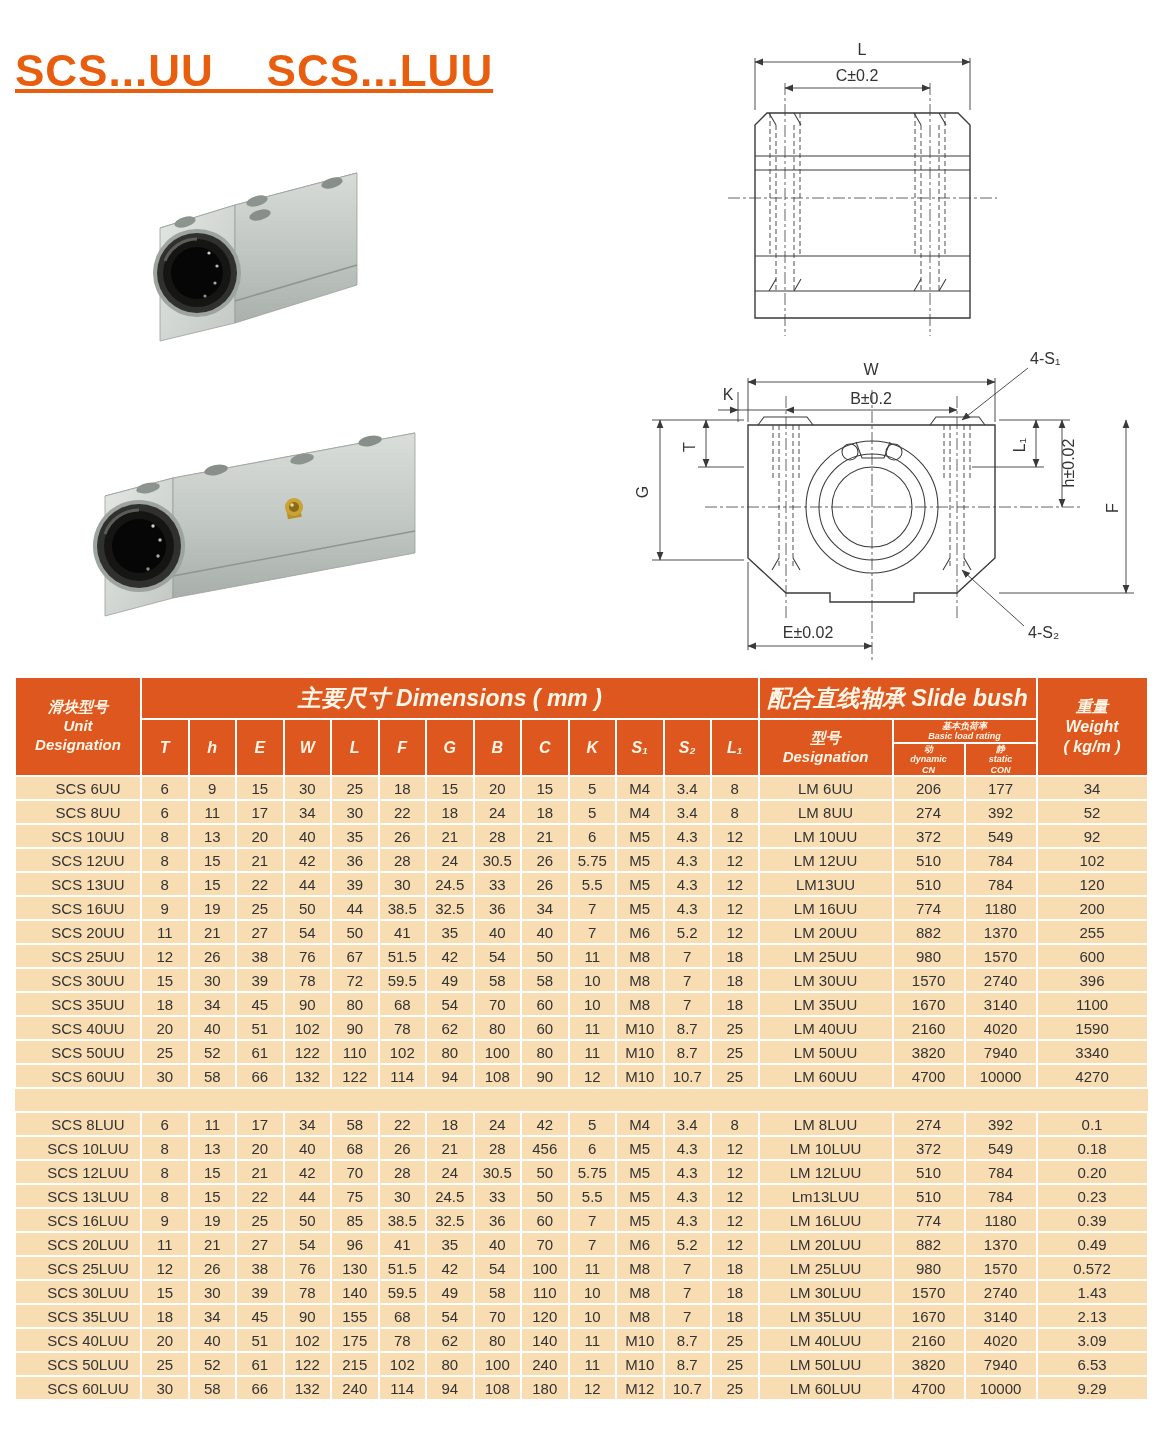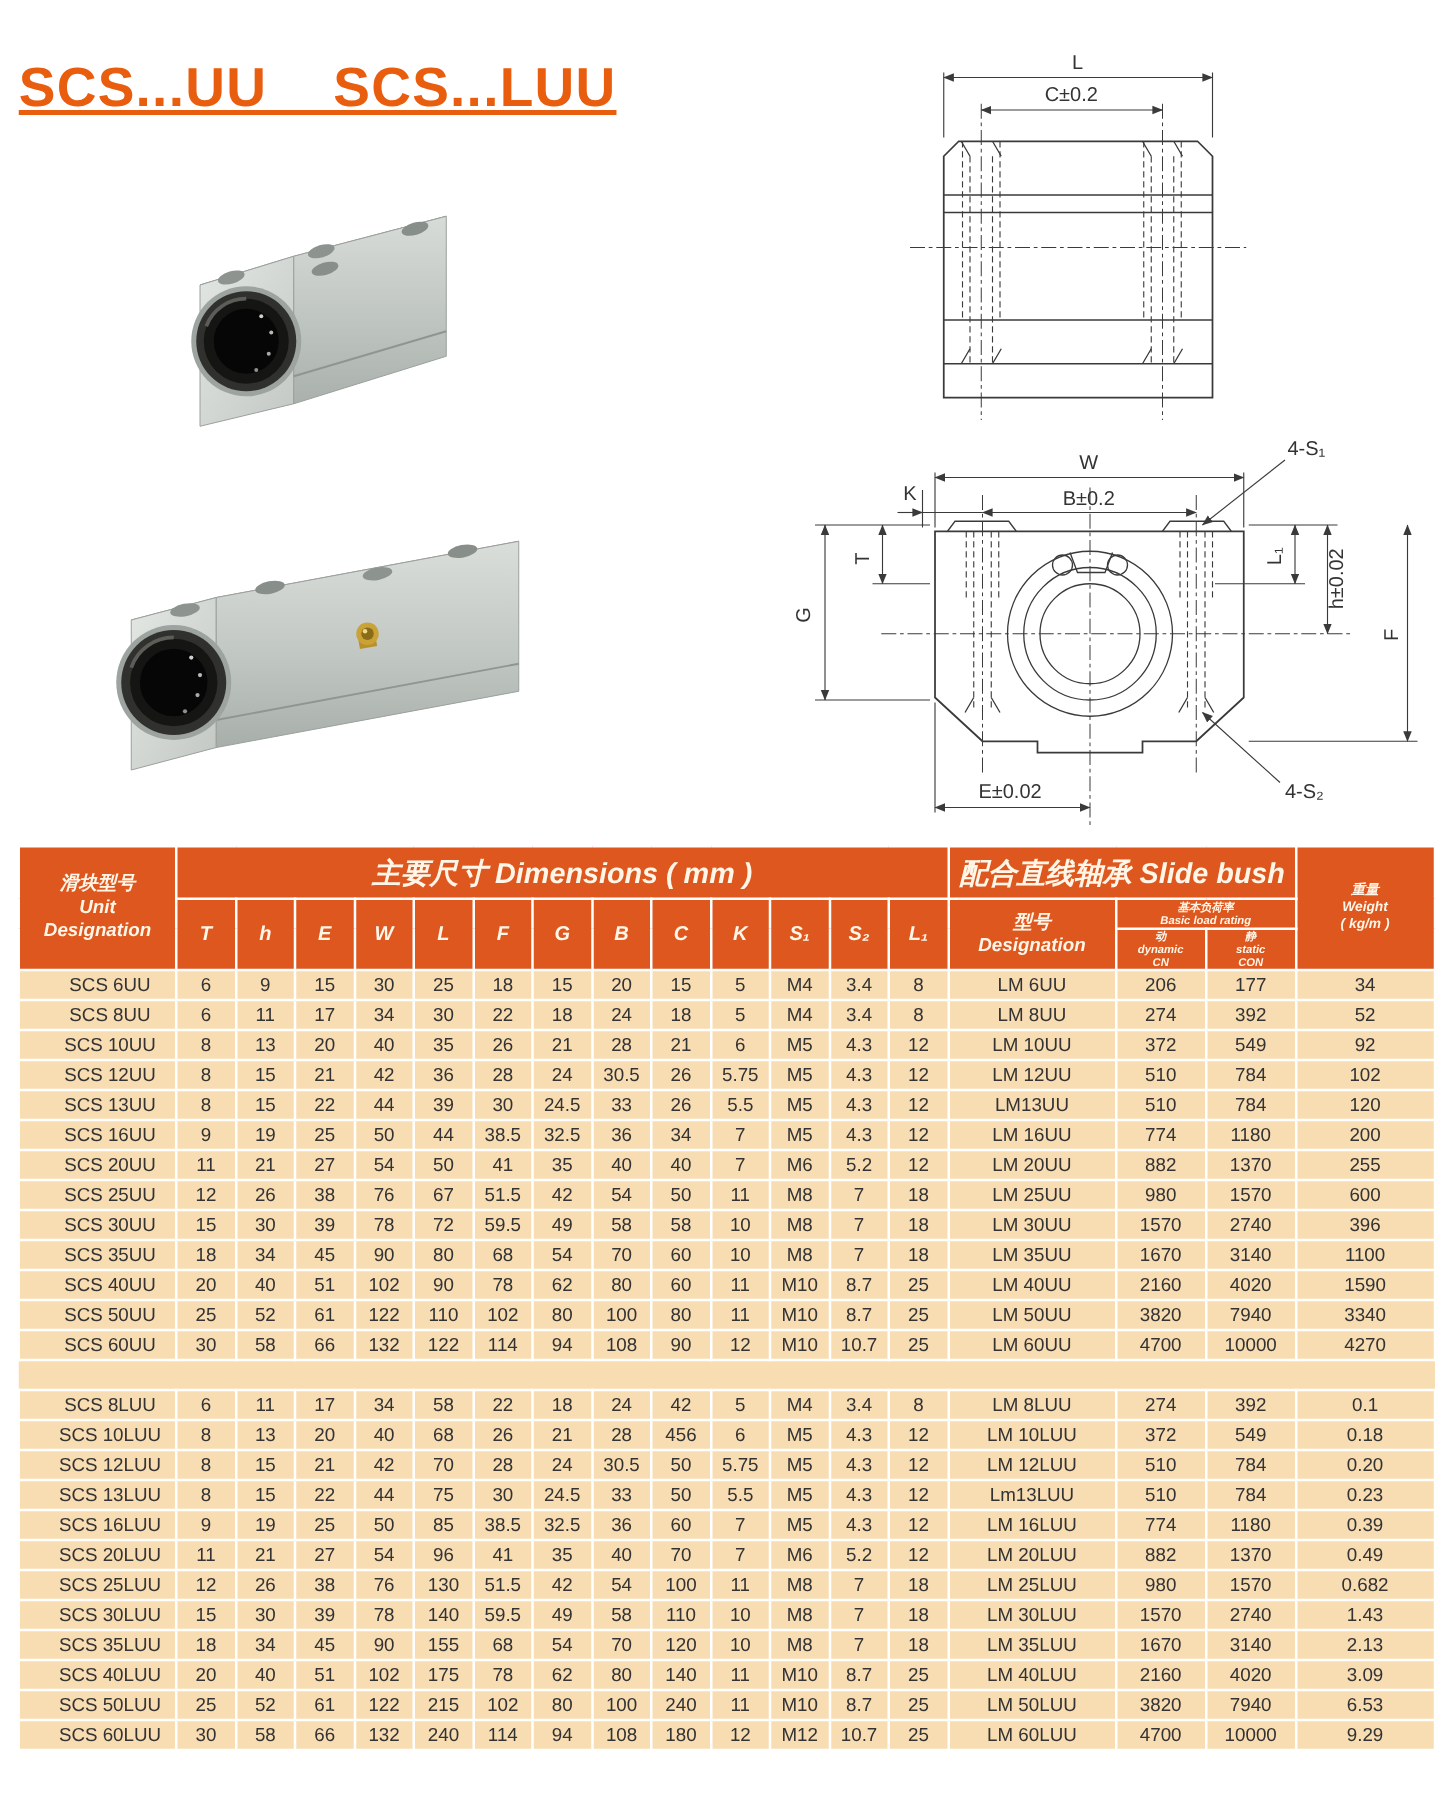--- a/index.html
+++ b/index.html
@@ -13,21 +13,21 @@
   table.spec{position:absolute;left:14px;top:676px;width:1132px;border-collapse:collapse;table-layout:fixed;}
   table.spec th,table.spec td{border:2px solid #ffffff;padding:0;}
   table.spec thead th{background:#dd571e;color:#fff6e8;font-weight:bold;text-align:center;vertical-align:middle;font-style:italic;}
   table.spec tbody td{background:#f8dcb2;color:#333333;font-size:15px;text-align:center;height:22px;vertical-align:middle;}
   td.name-cell{text-align:center;padding-left:20px !important;font-size:15px;}
   .pre{white-space:pre-line;line-height:1.25;}
   .h-unit{font-size:15px;}
   .h-group{font-size:23px;height:40px;}
   .h-dim{font-size:16px;}
   .h-small{font-size:9px;line-height:1.15;font-weight:bold;}
-  .h-weight{font-size:11px;}
+  .h-weight{font-size:16px;}
   tr.spacer td{background:#ffffff;border:none;height:26px;}
   tr.hrow2 th{height:22px;margin-top:32px;}
   tr.hrow3 th{height:24px;}
 
   
   .oln{fill:none;stroke:#3a3a3a;stroke-width:1.4;}
   .iln{fill:none;stroke:#3a3a3a;stroke-width:1.05;}
   .dsh{fill:none;stroke:#3a3a3a;stroke-width:0.9;stroke-dasharray:5 3;}
   .cln{fill:none;stroke:#3a3a3a;stroke-width:0.8;stroke-dasharray:12 3 3 3;}
   .dim{fill:none;stroke:#3a3a3a;stroke-width:0.9;}
@@ -732,21 +732,21 @@
           <td>42</td>
           <td>54</td>
           <td>100</td>
           <td>11</td>
           <td>M8</td>
           <td>7</td>
           <td>18</td>
           <td>LM 25LUU</td>
           <td>980</td>
           <td>1570</td>
-          <td>0.682</td>
+          <td>0.572</td>
         </tr>
         <tr>
           <td class="name-cell">SCS 30LUU</td>
           <td>15</td>
           <td>30</td>
           <td>39</td>
           <td>78</td>
           <td>140</td>
           <td>59.5</td>
           <td>49</td>

